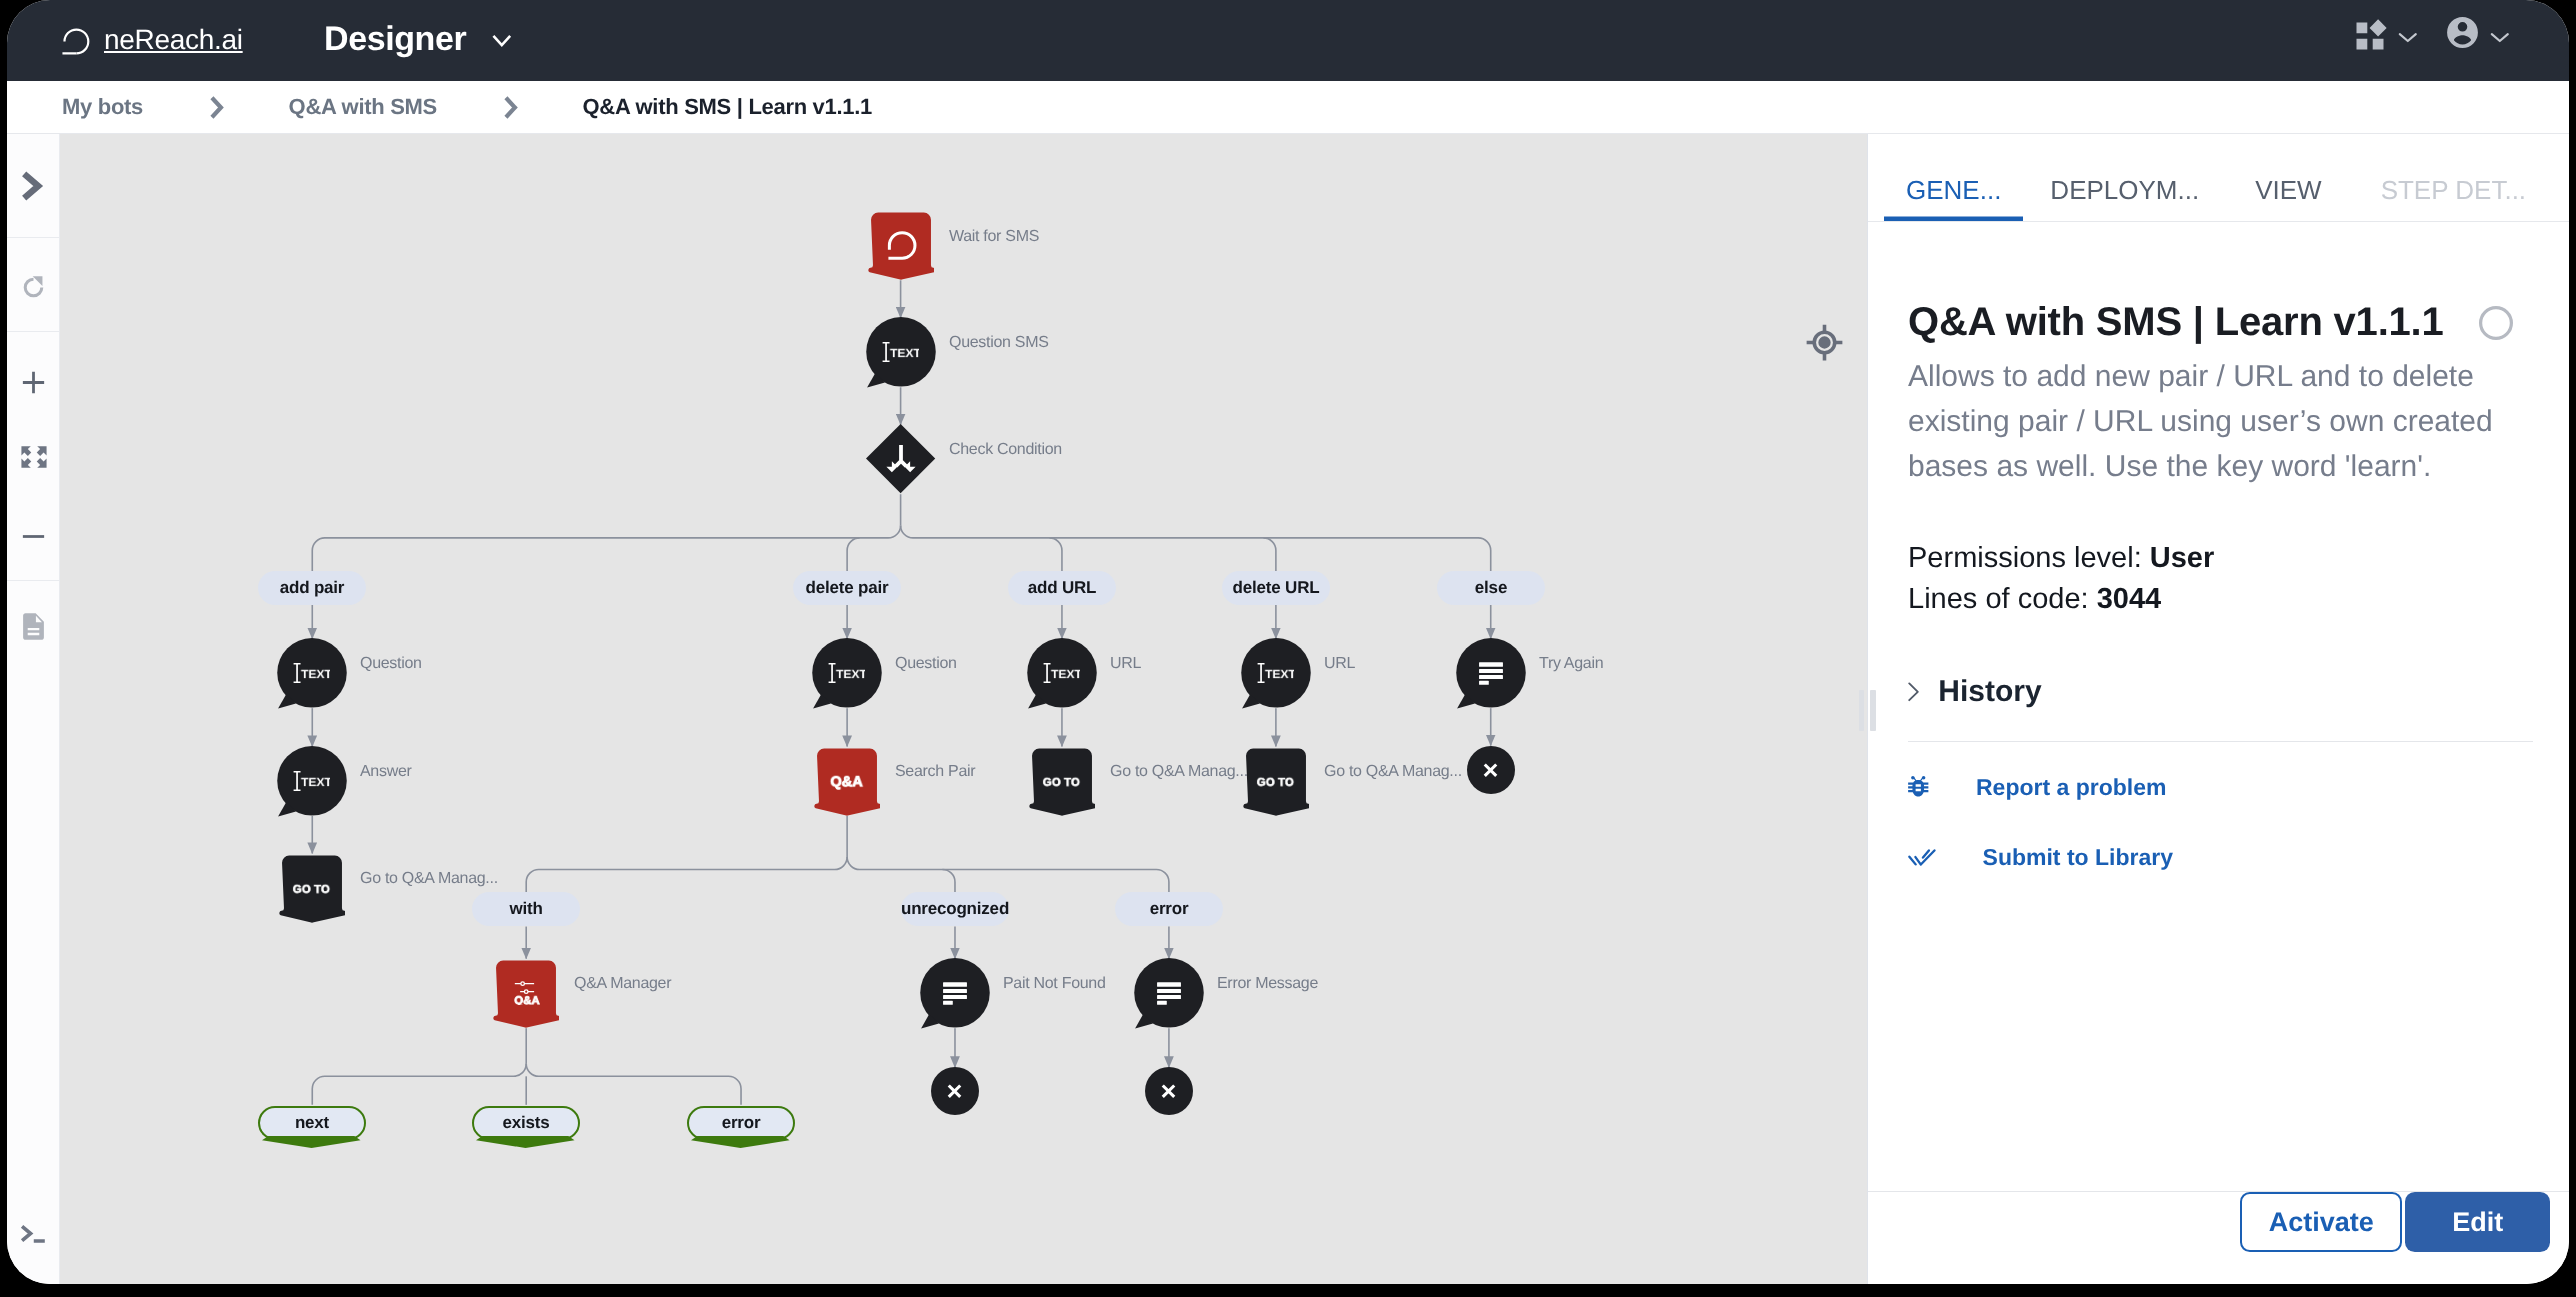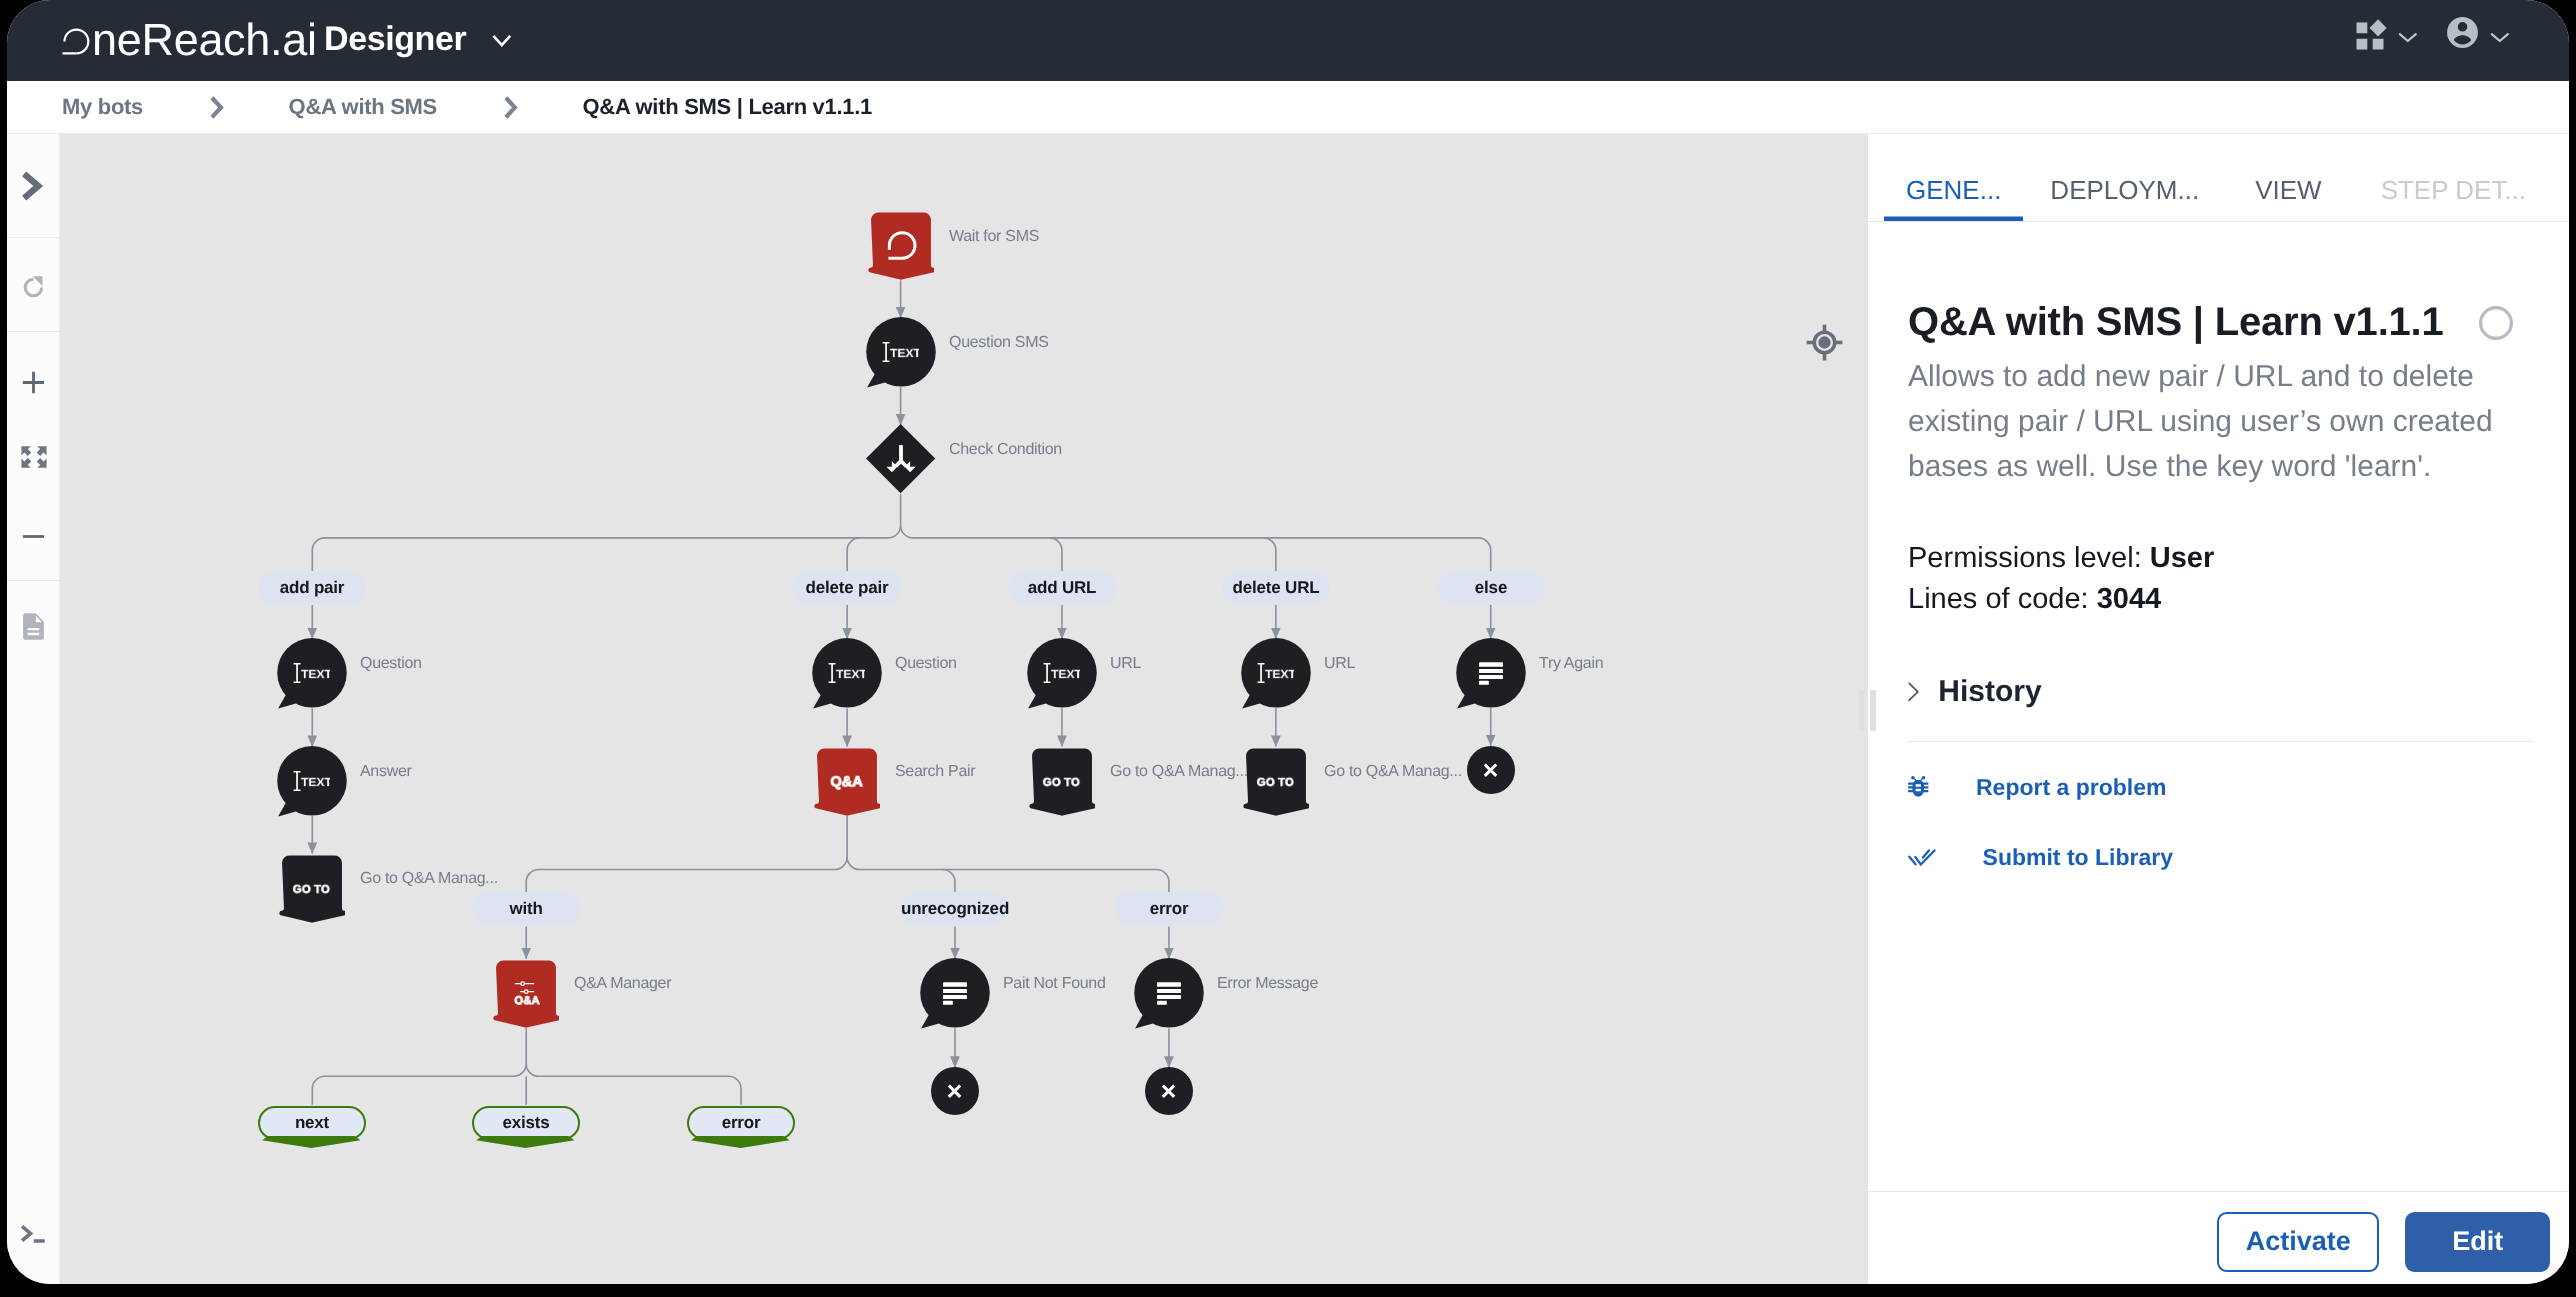--- a/index.html
+++ b/index.html
@@ -6,21 +6,21 @@
   *{box-sizing:border-box;}
   body{font-family:"Liberation Sans",sans-serif;-webkit-font-smoothing:antialiased;text-rendering:geometricPrecision;}
   #app{will-change:transform;}
   #app{position:absolute;left:7.1px;top:0;width:2562px;height:1284px;background:#fff;
        border-radius:43px;overflow:hidden;}
 
   
   #topbar{position:absolute;left:0;top:0;width:100%;height:81px;background:#262c36;}
   #logo{position:absolute;left:55px;top:19.6px;height:39px;display:flex;align-items:center;}
   #logomark{display:block;}
-  #logotext{color:#fff;font-size:45px;letter-spacing:-0.3px;margin-left:0px;line-height:1;position:relative;top:0.9px;}
+  #logotext{color:#fff;font-size:28px;letter-spacing:-0.3px;margin-left:12px;line-height:1;position:relative;top:0.9px;text-decoration:underline;}
   #appname{position:absolute;left:317px;top:19.6px;font-size:34px;font-weight:bold;color:#fff;letter-spacing:-0.4px;}
   .hdr-ico{position:absolute;}
 
   
   #crumbs{position:absolute;left:0;top:81px;width:100%;height:53px;background:#fff;
           border-bottom:0.9px solid #e6e8ec;display:flex;align-items:center;padding-left:55px;}
   .crumb{font-size:22px;font-weight:bold;color:#6b7583;white-space:nowrap;letter-spacing:-0.3px;}
   .crumb.last{color:#1b212c;}
   .crumb-sep{margin:0 0 0 64px;padding-right:62px;display:flex;align-items:center;}
 
@@ -76,21 +76,21 @@
   .tab.dim{color:#c7cbd2;}
   #panelbody{position:absolute;left:0;top:88px;width:100%;bottom:88px;padding:0 36px 0 40px;}
   #ptitle{font-size:40px;font-weight:bold;color:#1a1d23;margin-top:78px;display:flex;align-items:center;letter-spacing:-0.2px;}
   #pdesc{font-size:30px;color:#767d8c;line-height:45px;margin-top:9px;max-width:626px;}
   #pmeta{font-size:29px;color:#14181f;margin-top:49px;line-height:41px;}
   #pmeta b{font-weight:bold;}
   #history{display:flex;align-items:center;margin-top:55px;font-size:30px;font-weight:bold;color:#1b2430;}
   #hr1{height:0.9px;background:#e4e6ea;margin-top:32px;}
   .plink{display:flex;align-items:center;font-size:23px;font-weight:bold;color:#1a5fb4;margin-top:32px;gap:35px;}
   #pfooter{position:absolute;left:0;bottom:-7.1px;width:100%;height:100px;border-top:0.9px solid #e4e6ea;
-           display:flex;align-items:center;justify-content:flex-end;padding-right:18.7px;gap:26px;}
+           display:flex;justify-content:flex-end;padding-right:18.7px;gap:3px;}
   .btn{height:60px;border-radius:9.8px;display:flex;align-items:center;justify-content:center;
        font-size:27px;font-weight:bold;}
   .btn.outline{border:2px solid #1a5fb4;color:#1a5fb4;background:#fff;width:162px;}
   .btn.solid{background:#2e5fa8;color:#fff;width:145px;}
   #drag{position:absolute;left:-9px;top:556px;display:flex;gap:6.2px;}
   #drag i{display:block;width:5.3px;height:41px;background:#dcdfe4;border-radius:0.9px;}
 </style>
 </head>
 <body>
 

